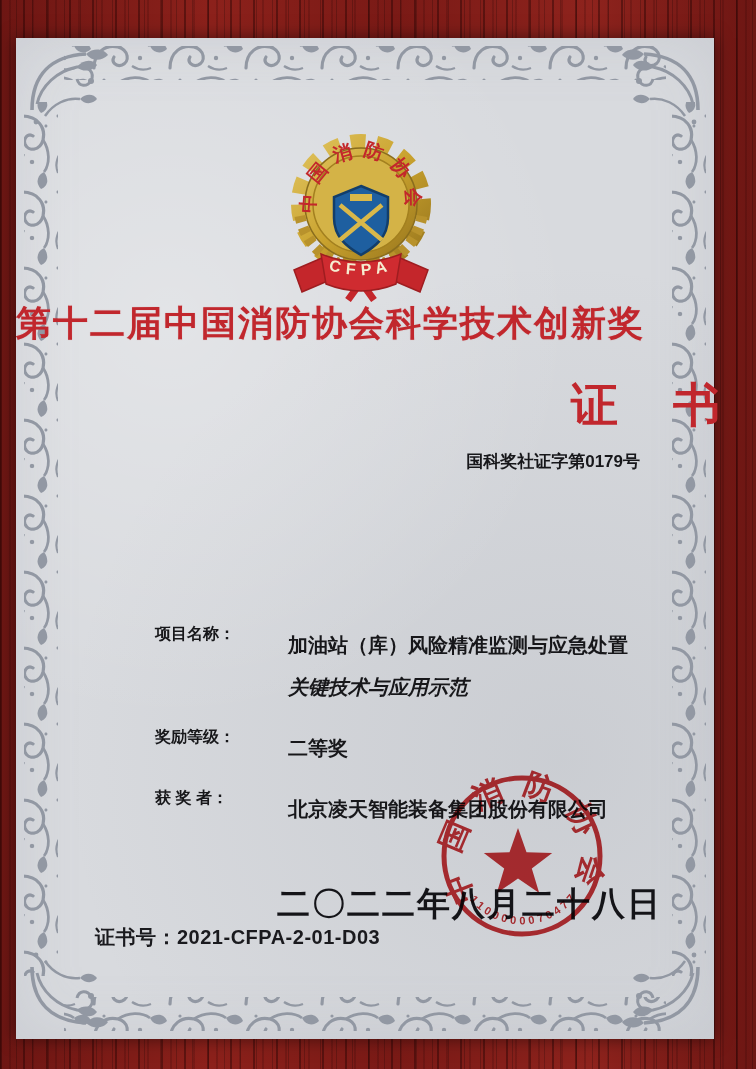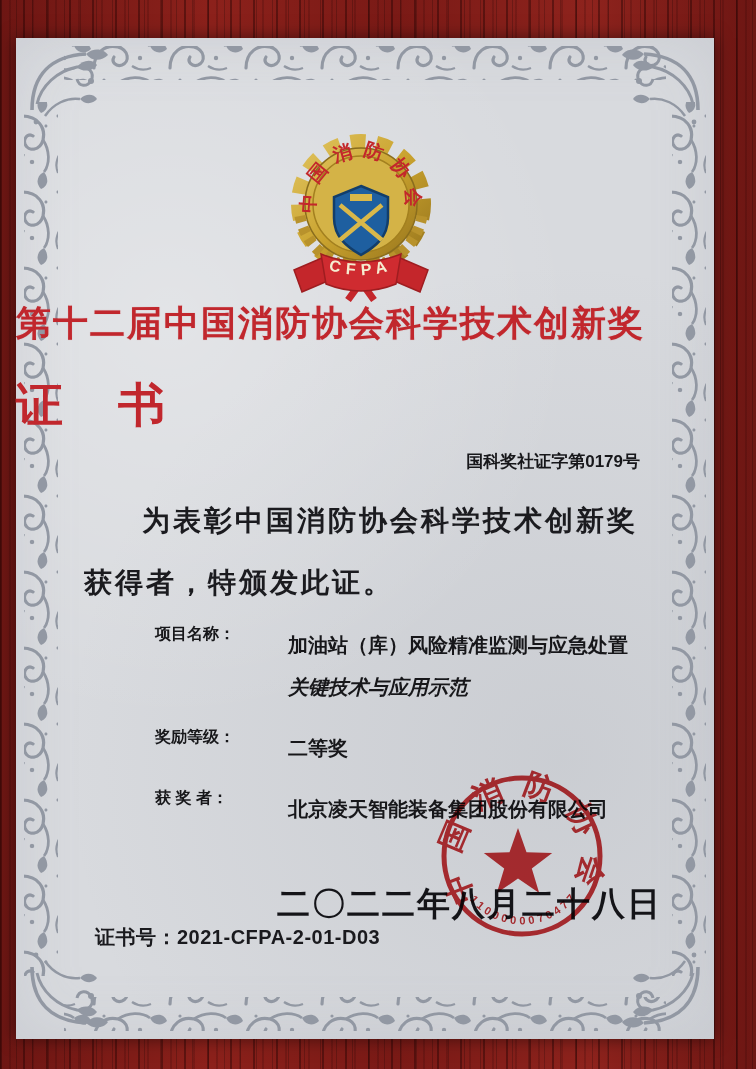--- a/index.html
+++ b/index.html
@@ -20,22 +20,22 @@
     box-shadow:0 0 16px rgba(0,0,0,.5), inset 0 0 60px rgba(160,165,175,.25);
   }
   .border-svg{position:absolute;left:0;top:0;width:698px;height:1001px;pointer-events:none;}
   .logo-wrap{position:absolute;left:250px;top:86px;width:190px;height:178px;}
   .title{
     position:absolute;left:0;top:262px;width:100%;text-align:left;
     font-size:35px;font-weight:700;letter-spacing:2px;color:#c1272d;
     text-shadow:0 0 1px rgba(193,39,45,.4);
   }
   .heading{
-    position:absolute;left:0;top:336px;width:100%;text-align:left;
-    font-size:47px;font-weight:800;letter-spacing:4px;color:#c1272d;
+    position:absolute;left:0;top:336px;width:100%;text-align:right;
+    font-size:47px;font-weight:800;letter-spacing:4px;color:#c1272d;padding-left:10px;
   }
   .issue-no{
     position:absolute;right:74px;top:412px;
     font-size:17px;font-weight:700;color:#17171a;
   }
   .body-par{
     position:absolute;left:68px;top:452px;width:580px;
     font-family:"DejaVu Serif","Liberation Serif",serif;
     font-size:28px;font-weight:700;color:#1b1b1f;line-height:62px;
     text-indent:58px;letter-spacing:3px;
@@ -145,23 +145,20 @@
           <textPath href="#cfpaArc" startOffset="50%">CFPA</textPath>
         </text>
       </g>
     </svg>
   </div>
 
   <div class="title">第十二届中国消防协会科学技术创新奖</div>
   <div class="heading">证　书</div>
   <div class="issue-no">国科奖社证字第0179号</div>
 
-  <div class="body-par"><span>为表彰中国消防协会科学技术创新奖</span><br>
-    <span style="display:inline-block;text-indent:0;">获得者，特颁发此证。</span>
-  </div>
 
   <div class="fields">
     <div class="frow">
       <span class="flabel">项目名称：</span>
       <span class="fval">
         <span>加油站（库）风险精准监测与应急处置</span>
         <span class="l2">关键技术与应用示范</span>
       </span>
     </div>
     <div class="frow">

